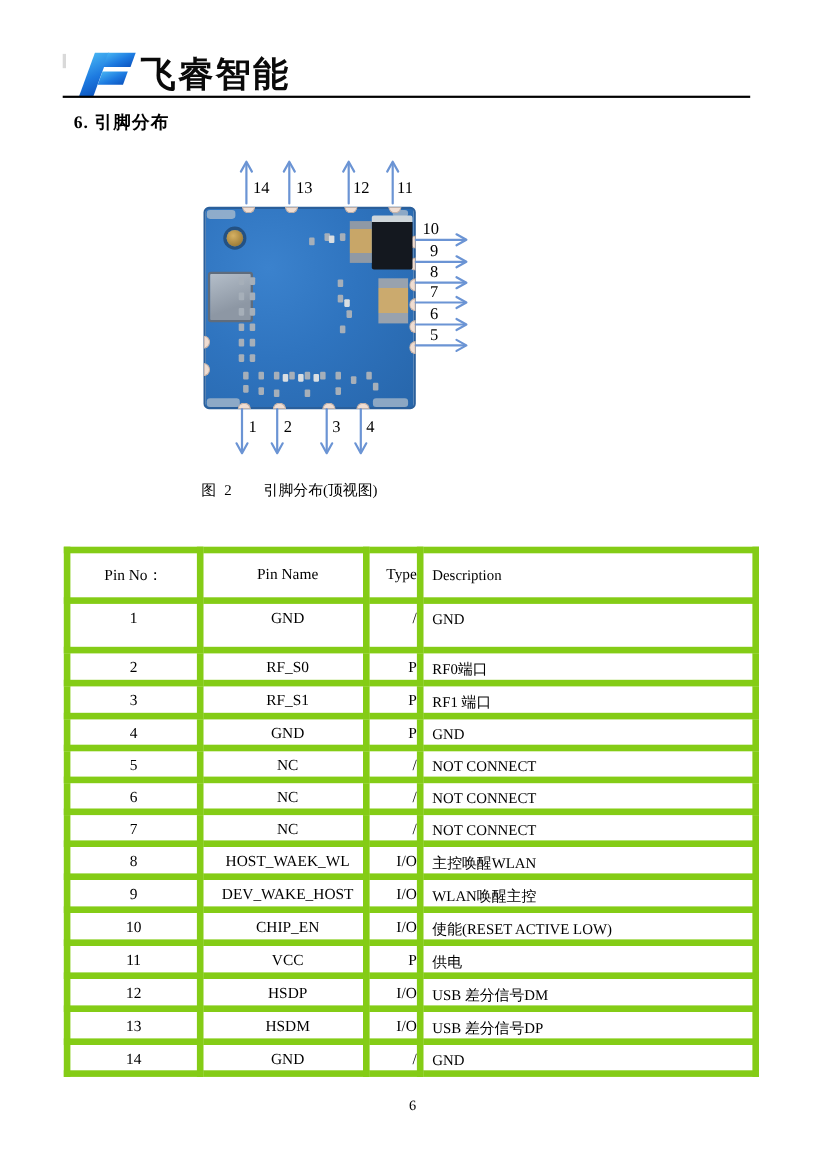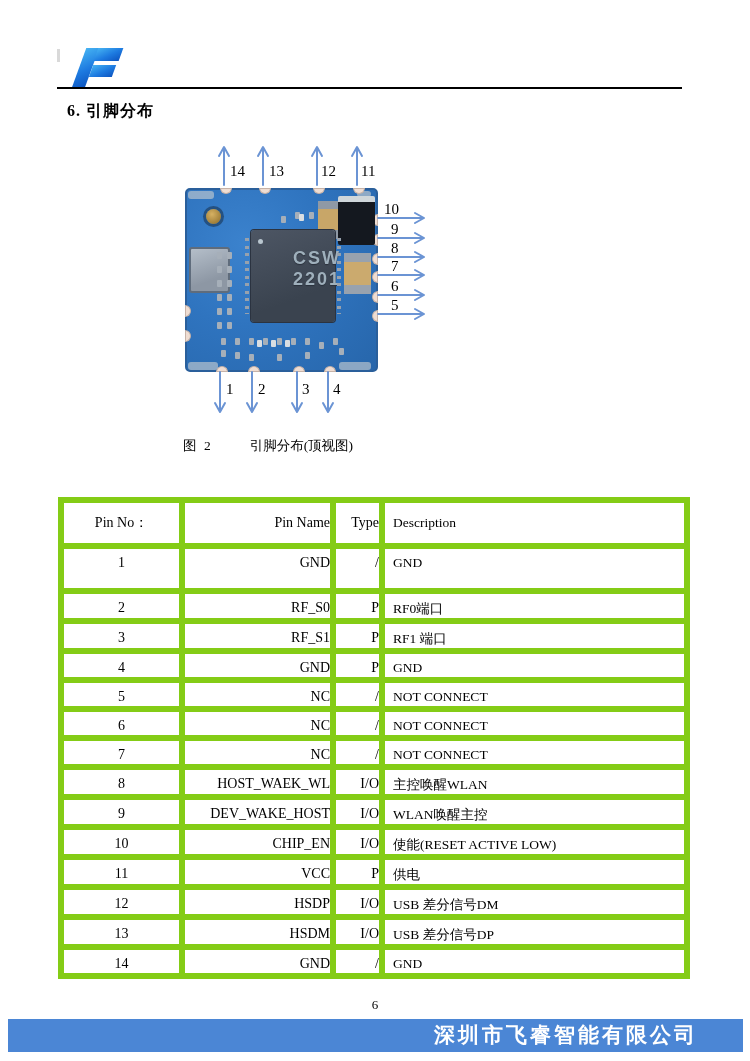--- a/index.html
+++ b/index.html
@@ -81,32 +81,32 @@
   .chip::before{left:-6px;} .chip::after{right:-6px;}
   .chip-hpins::before,.chip-hpins::after{content:"";position:absolute;left:8px;right:8px;height:4px;
         background:repeating-linear-gradient(90deg,#97a1ad 0 3px,rgba(0,0,0,0) 3px 7.5px);}
   .chip-hpins::before{top:-6px;} .chip-hpins::after{bottom:-6px;}
   .chip .pin1{left:7px;top:9px;width:5px;height:5px;border-radius:50%;background:#b9c6cf;}
   .chip .chip-label{position:absolute;left:0;right:0;top:18px;text-align:center;
         font-family:"Liberation Sans",sans-serif;font-weight:bold;font-size:18px;line-height:21px;
         color:#9fb0bc;letter-spacing:2px;text-shadow:0 1px 1px #2a313c;}
 
   .caption{position:absolute;left:183px;top:437px;font-size:13.5px;}
-  .caption .lbl{margin-right:37px;letter-spacing:2px;}
+  .caption .lbl{margin-right:27px;letter-spacing:2px;}
 
   
   table.pins{position:absolute;left:58px;top:497px;width:632px;border-collapse:collapse;
              table-layout:fixed;border:2px solid #1a1a1a;font-size:14px;}
   table.pins th,table.pins td{border:6px solid #84cc16;vertical-align:top;padding:0;
              overflow:hidden;white-space:nowrap;}
   table.pins th{font-weight:normal;height:40px;vertical-align:middle;}
   table.pins tbody tr{height:29px;}
   table.pins tbody tr.tall{height:45px;}
   .c-no{width:115px;text-align:center;}
-  .c-name{width:137px;text-align:right;padding-left:8px !important;}
+  .c-name{width:137px;text-align:center;padding-left:8px !important;}
   .c-type{width:43px;text-align:right;}
   .c-desc{text-align:left;padding-left:8px !important;font-size:13.5px;}
   table.pins td{padding-top:6px !important;}
   table.pins th.c-name,table.pins th.c-desc{padding-left:8px;}
 
   
   .page-number{position:absolute;left:0;top:997px;width:750px;text-align:center;font-size:13px;}
   .footer-bar{position:absolute;left:8px;top:1019px;width:735px;height:33px;background:#4b86d5;}
   .footer-bar span{display:block;text-align:right;padding-right:45px;color:#fff;
                    font-size:21px;font-weight:bold;line-height:33px;letter-spacing:3px;}
@@ -115,20 +115,21 @@
 <body>
 
 <div class="page">
 
   <span class="logo-tick"></span>
   <div class="logo-icon">
     <i class="bar-tall"></i>
       <i class="bar-arm1"></i>
       <i class="bar-arm2"></i>
   </div>
+  <div class="brand">飞睿智能</div>
   <div class="header-rule"></div>
 
   <h2 class="section-title">6. 引脚分布</h2>
 
   <div class="figure">
     <div class="board">
       <span class="corner tl"></span>
       <span class="corner bl"></span>
       <span class="corner br"></span>
       <span class="corner tr"></span>
@@ -151,29 +152,20 @@
       <span class="pad l" style="top:140px"></span>
 
       <span class="hole"></span>
       <span class="crystal"></span>
       <span class="comp-black"></span>
       <span class="comp-grey-sm"></span>
       <span class="comp-tan"></span>
       <span class="dots1"></span>
       <span class="dots2"></span>
 
-      <span class="chip">
-        <i class="chip-hpins"></i>
-        <span class="pin1"></span>
-        <span class="chip-label">
-          <span>CSW</span>
-            <br>
-          <span>2201</span>
-        </span>
-      </span>
     </div>
 
     <svg width="300" height="290" viewBox="0 0 300 290">
       <g>
         <polyline points="84,50 84,13"></polyline>
           <polyline points="79,21 84,12 89,21"></polyline>
         <polyline points="123,50 123,13"></polyline>
           <polyline points="118,21 123,12 128,21"></polyline>
         <polyline points="177,50 177,13"></polyline>
           <polyline points="172,21 177,12 182,21"></polyline>
@@ -319,17 +311,14 @@
       <tr>
         <td class="c-no">14</td>
         <td class="c-name">GND</td>
         <td class="c-type">/</td>
         <td class="c-desc">GND</td>
       </tr>
     </tbody>
   </table>
 
   <div class="page-number">6</div>
-  <div class="footer-bar">
-    <span>深圳市飞睿智能有限公司</span>
-  </div>
 
 </div>
 
 </body></html>

